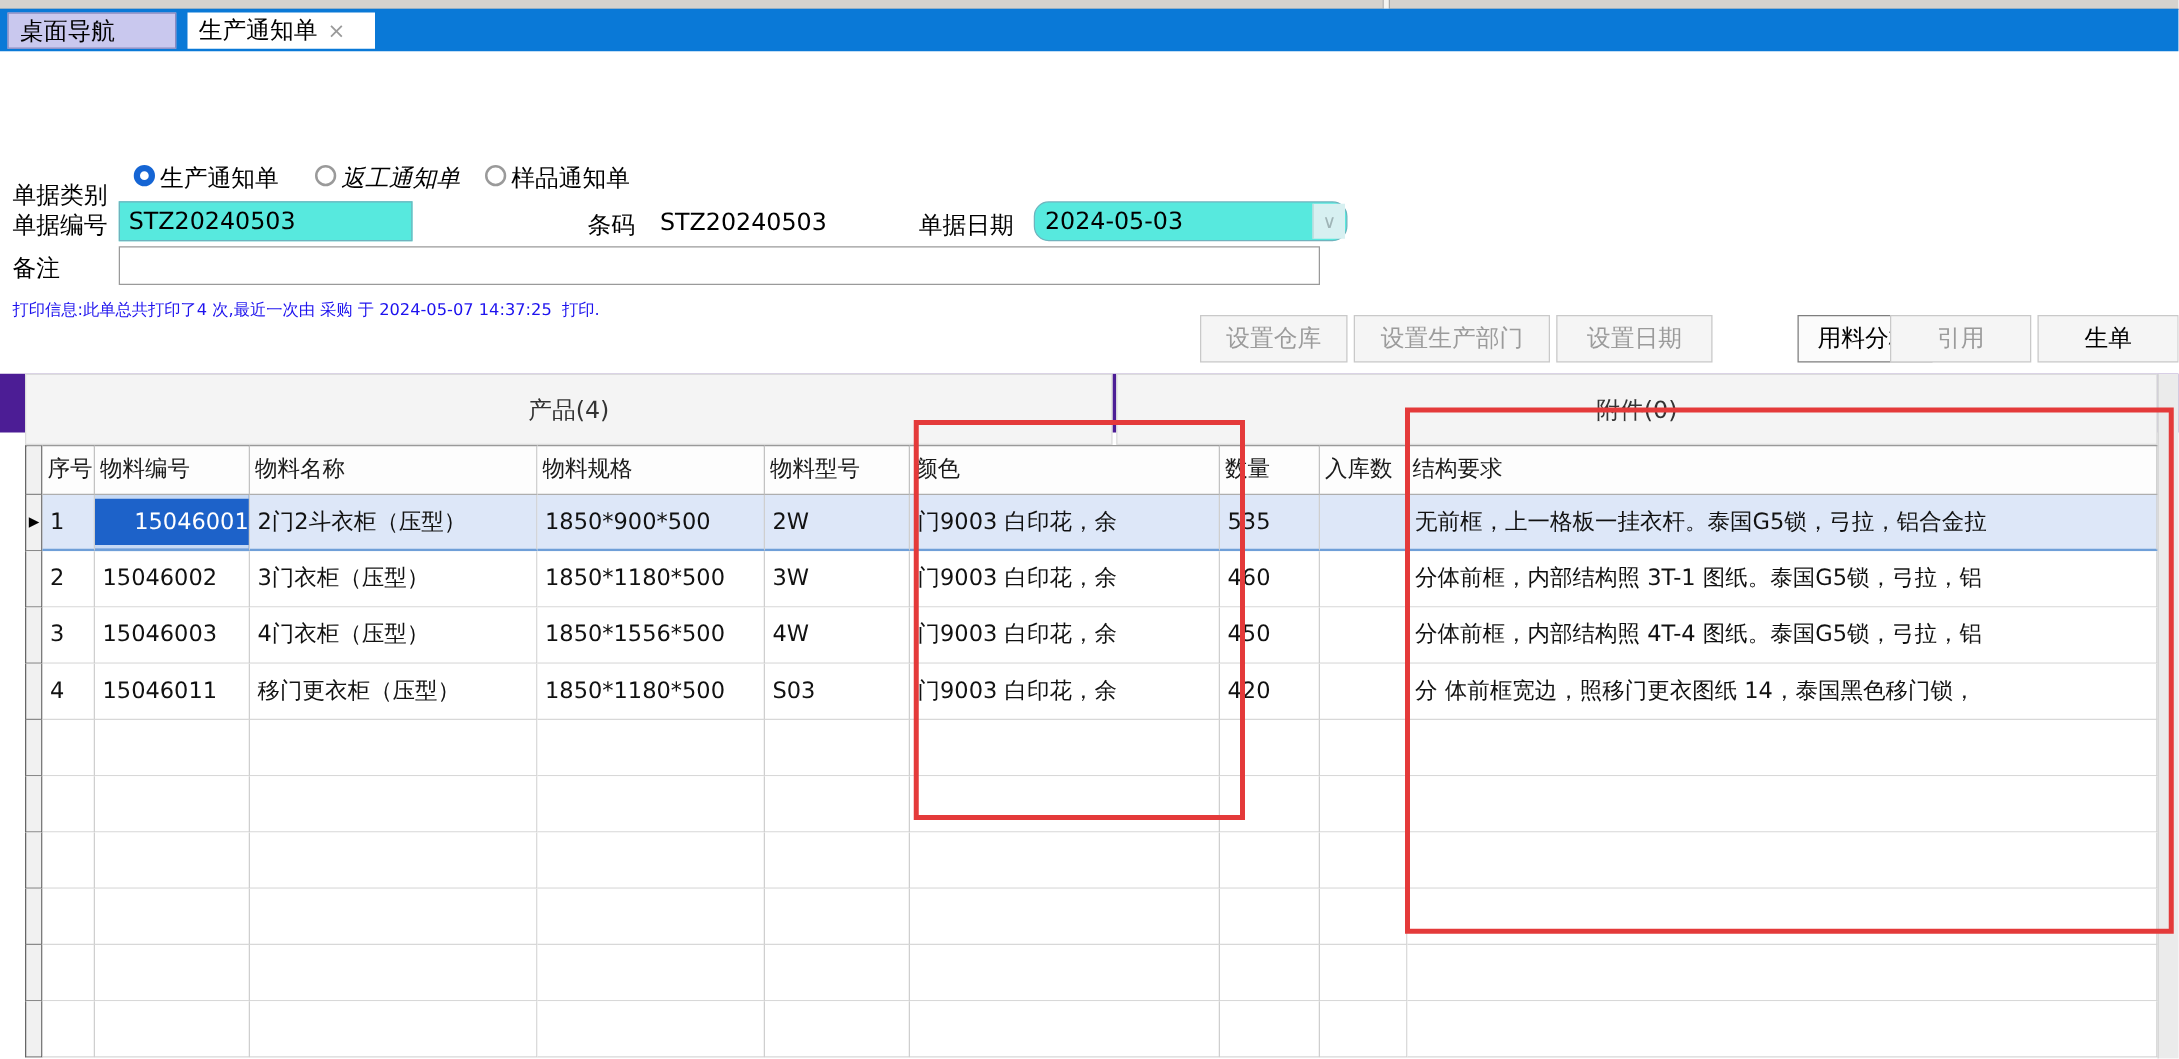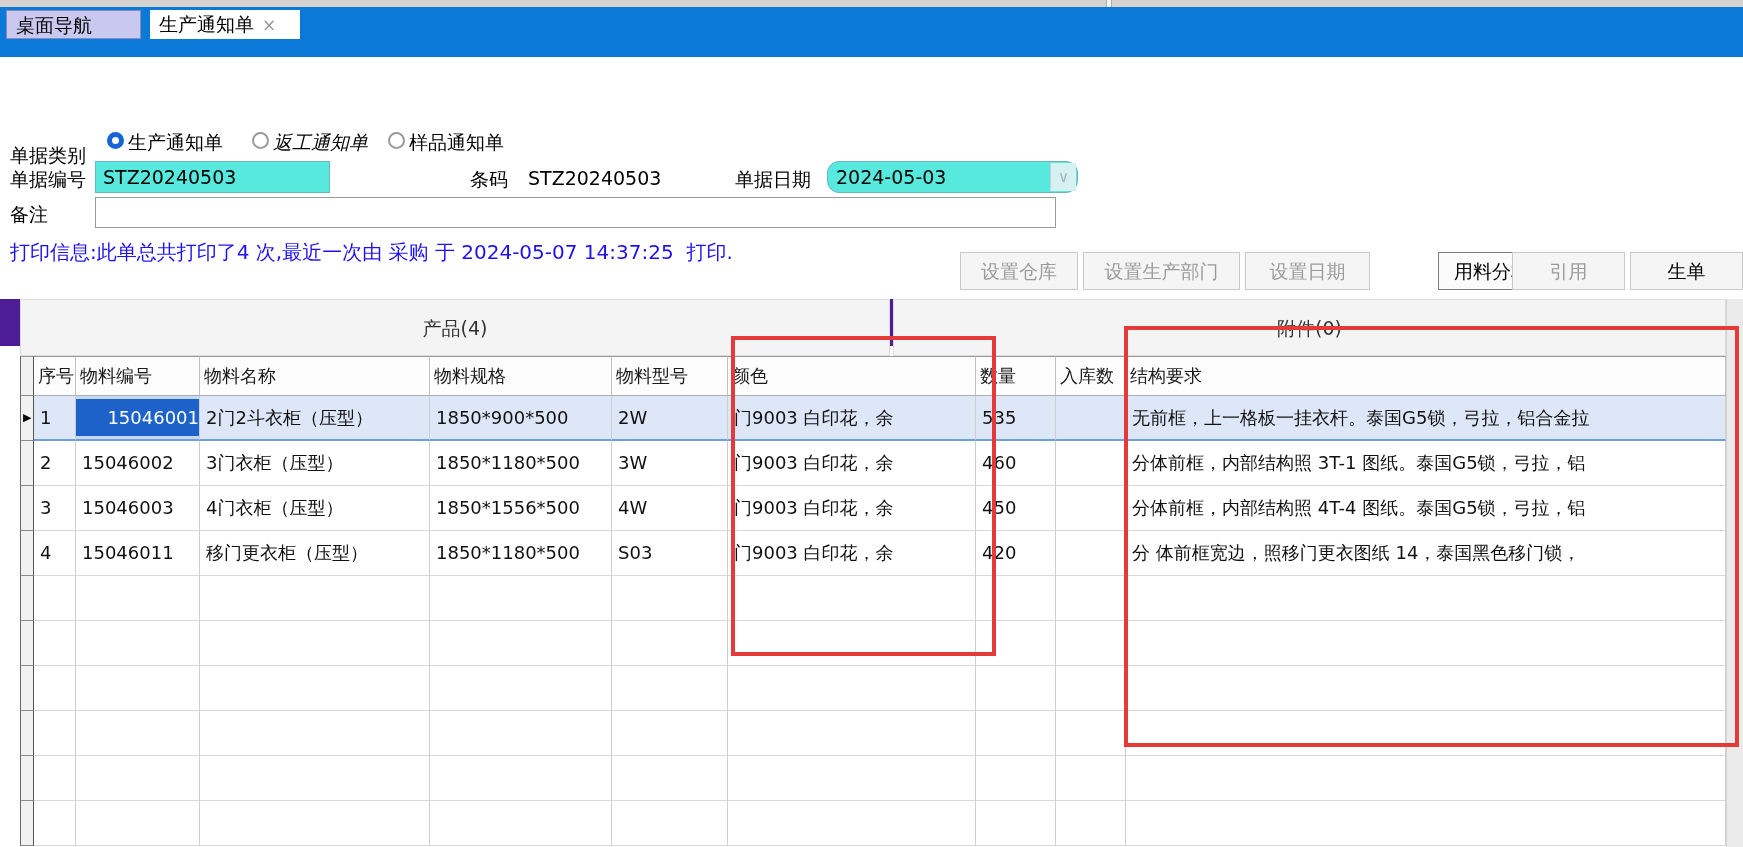--- a/index.html
+++ b/index.html
@@ -4,42 +4,42 @@
 <style>
   html,body{margin:0;padding:0;background:#fff;}
   #screen{position:relative;width:1743px;height:847px;background:#fff;overflow:hidden;
           font-family:"DejaVu Sans","Liberation Sans",sans-serif;color:#000;}
 
   
   .splitter{position:absolute;left:0;top:0;width:1743px;height:7px;background:#d6d3ce;border-bottom:1px solid #979797;}
   .splitter-notch{position:absolute;left:1106px;top:0;width:4px;height:7px;background:#f4f4f2;border-left:1px solid #aaa;border-right:1px solid #aaa;}
 
   
-  .tabbar{position:absolute;left:0;top:7px;width:1743px;height:50px;background:var(--accent-blue,#0a79d7);}
+  .tabbar{position:absolute;left:0;top:7px;width:1743px;height:34px;background:var(--accent-blue,#0a79d7);}
   .tab{position:absolute;top:3px;height:29px;line-height:29px;font-size:19px;padding-left:9px;box-sizing:border-box;}
   .tab-inactive{left:6px;width:135px;background:#c9c8ee;border:1px solid #8a8ac0;color:#000;}
   .tab-active{left:150px;width:150px;background:#ffffff;color:#000;}
   .tab-close{color:#9a9a9a;font-size:17px;margin-left:8px;cursor:pointer;}
 
   .lbl{position:absolute;font-size:19px;white-space:nowrap;}
 
   
   .radio{position:absolute;width:17px;height:17px;border-radius:50%;box-sizing:border-box;background:#fff;}
   .radio.sel{border:5px solid #1565d4;}
   .radio.unsel{border:2px solid #9a9a9a;}
 
   .field{position:absolute;box-sizing:border-box;font-size:19px;}
   .cyan{background:var(--field-cyan,#57e9de);border:1px solid #6fb3bd;}
   .doc-no{left:95px;top:161px;width:235px;height:32px;line-height:30px;padding-left:7px;}
   .remark{left:95px;top:197px;width:961px;height:31px;background:#fff;border:1px solid #9a9a9a;}
   .date-field{left:827px;top:161px;width:251px;height:32px;line-height:30px;padding-left:8px;border-radius:12px;}
   .date-chevron{position:absolute;right:1px;top:1px;width:25px;height:28px;background:#d7f0f1;color:#9fb4b6;
                 text-align:center;line-height:28px;font-size:15px;border-left:1px solid #bcd7d9;}
 
-  .print-info{position:absolute;left:10px;top:239px;font-size:20px;color:var(--link-blue,#1d12ee);white-space:pre;}
+  .print-info{position:absolute;left:10px;top:239px;font-size:13px;color:var(--link-blue,#1d12ee);white-space:pre;}
 
   
   .btn{position:absolute;top:252px;height:38px;box-sizing:border-box;background:#f5f5f5;border:1px solid #c9c9c9;
        font-size:19px;text-align:center;line-height:36px;color:#000;cursor:pointer;}
   .btn.disabled{color:#9b9b9b;}
   .btn.strong{border:1px solid #7e7e7e;background:#fbfbfb;}
 
   
   .panel-strip{position:absolute;left:0;top:299px;width:1743px;height:47px;background:#4c1d95;}
   .panel-tab{position:absolute;top:0;height:57px;line-height:57px;text-align:center;font-size:19px;color:#333;

